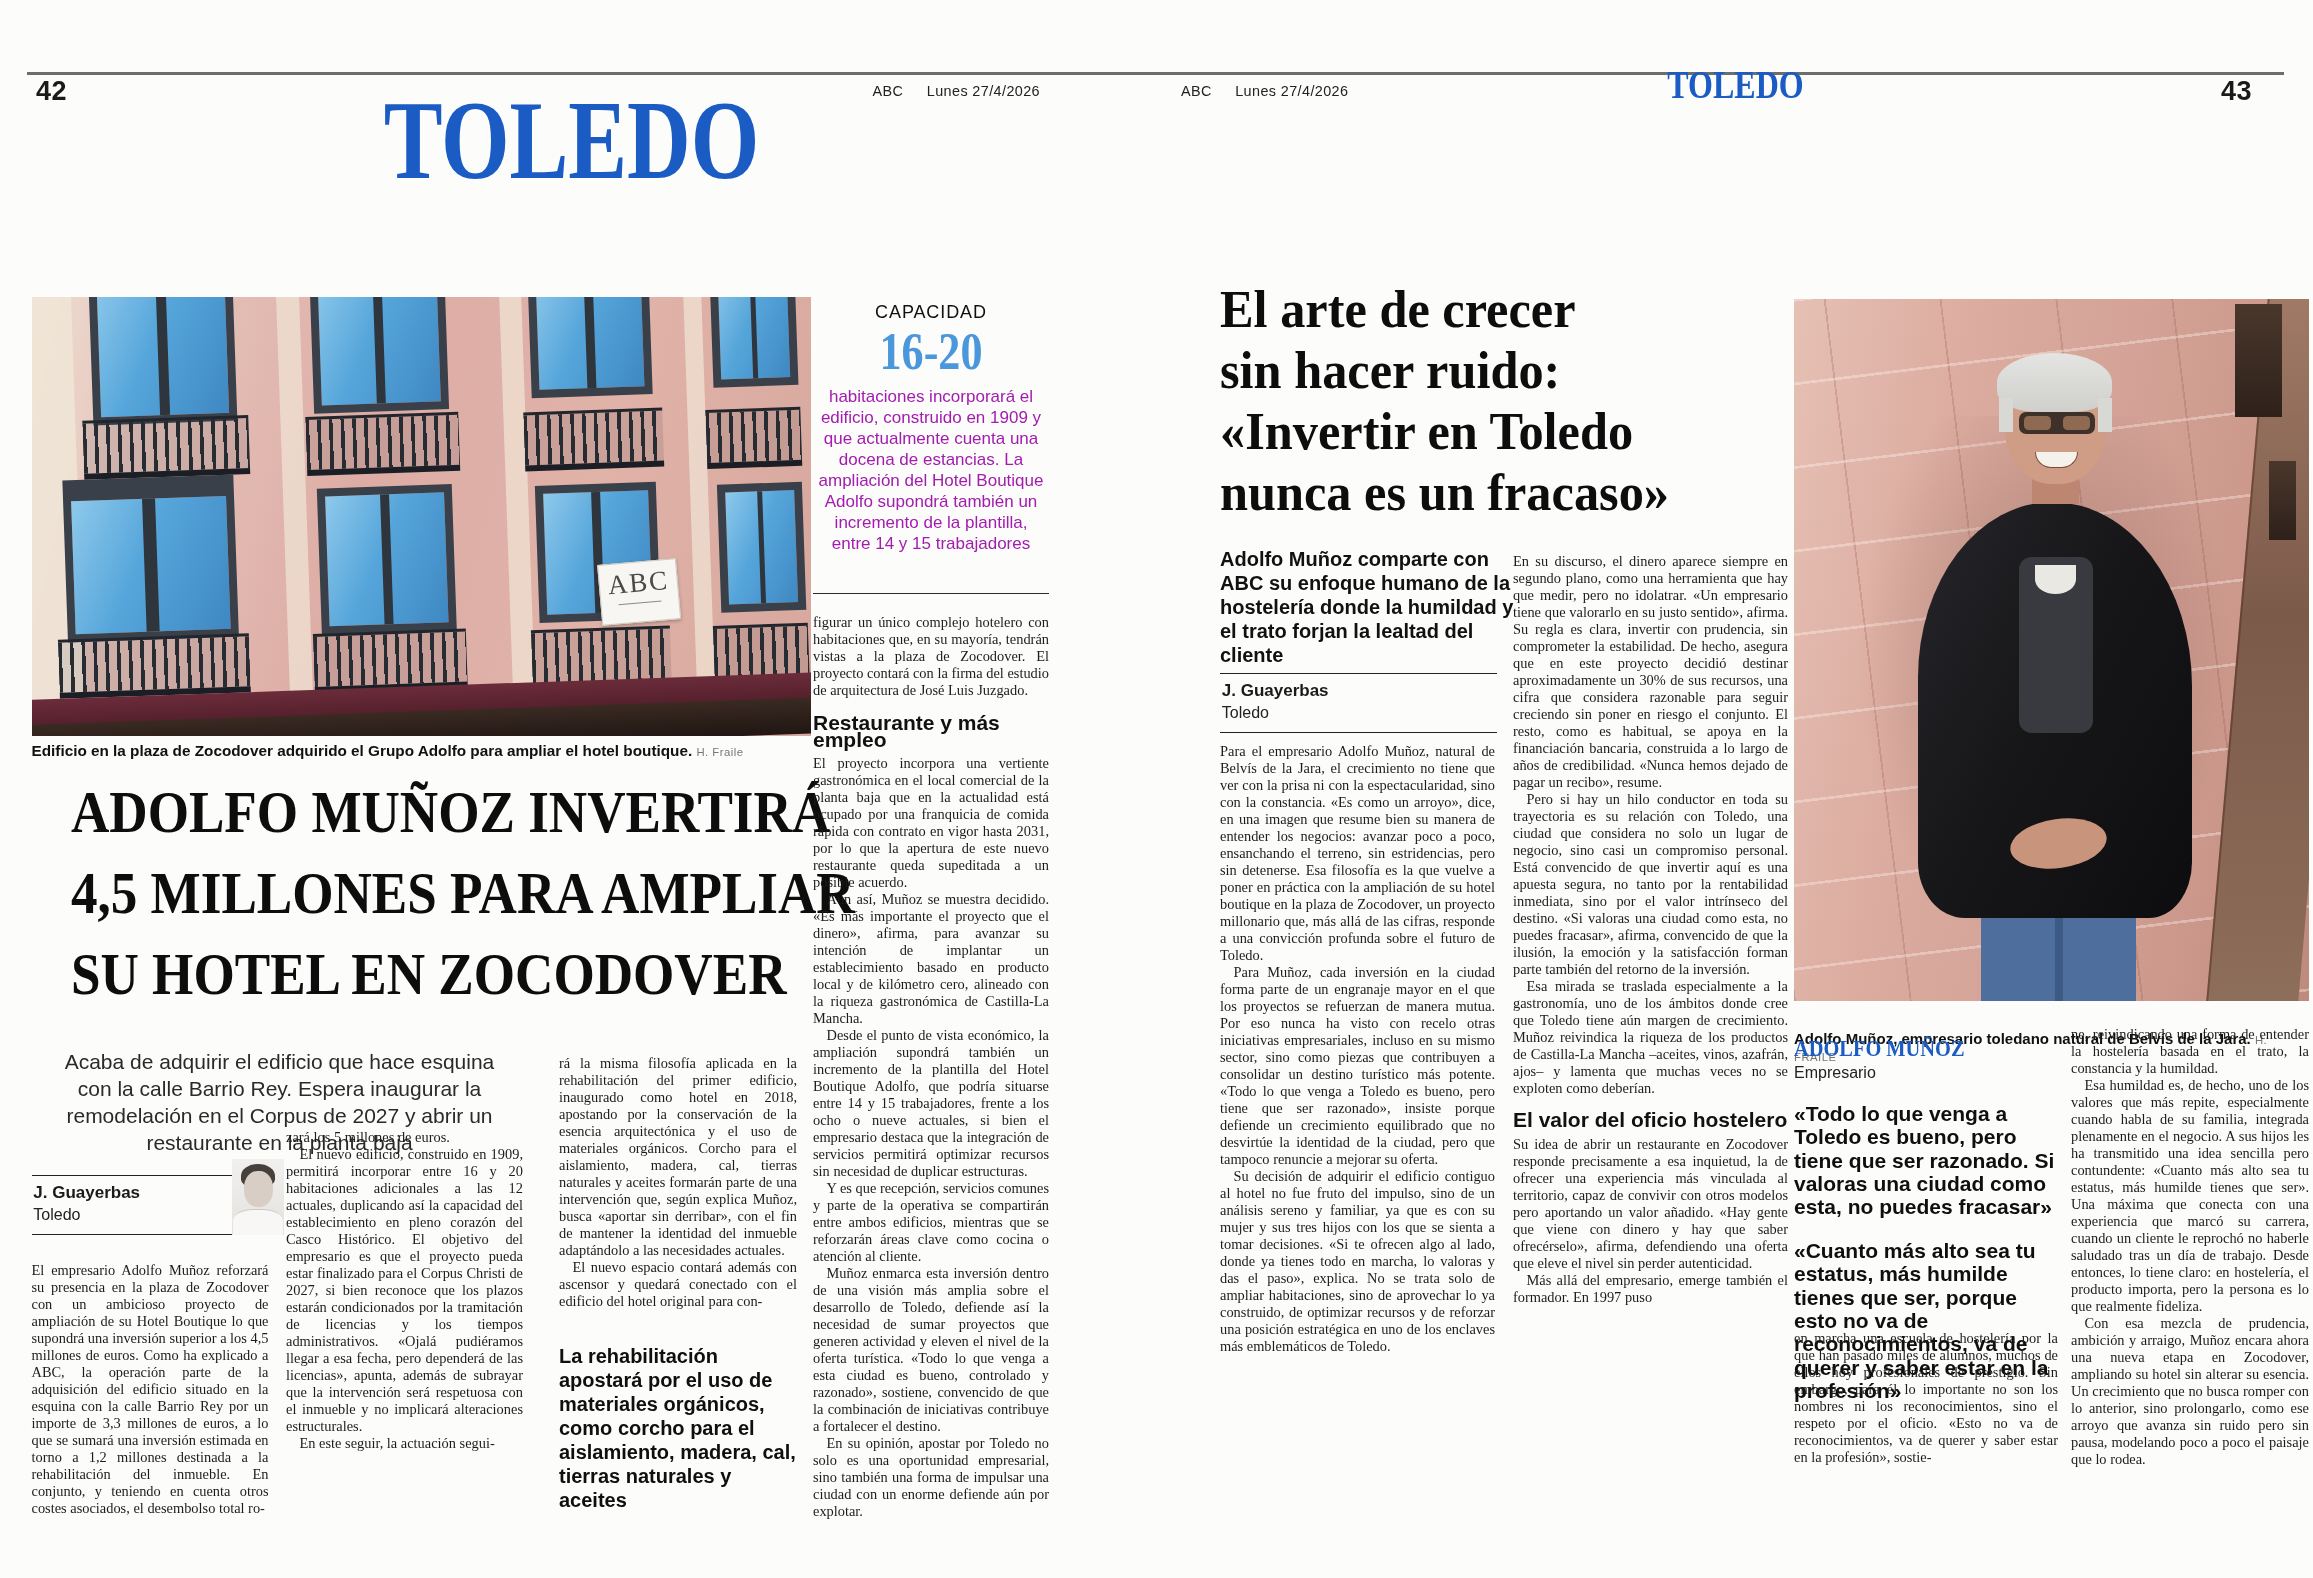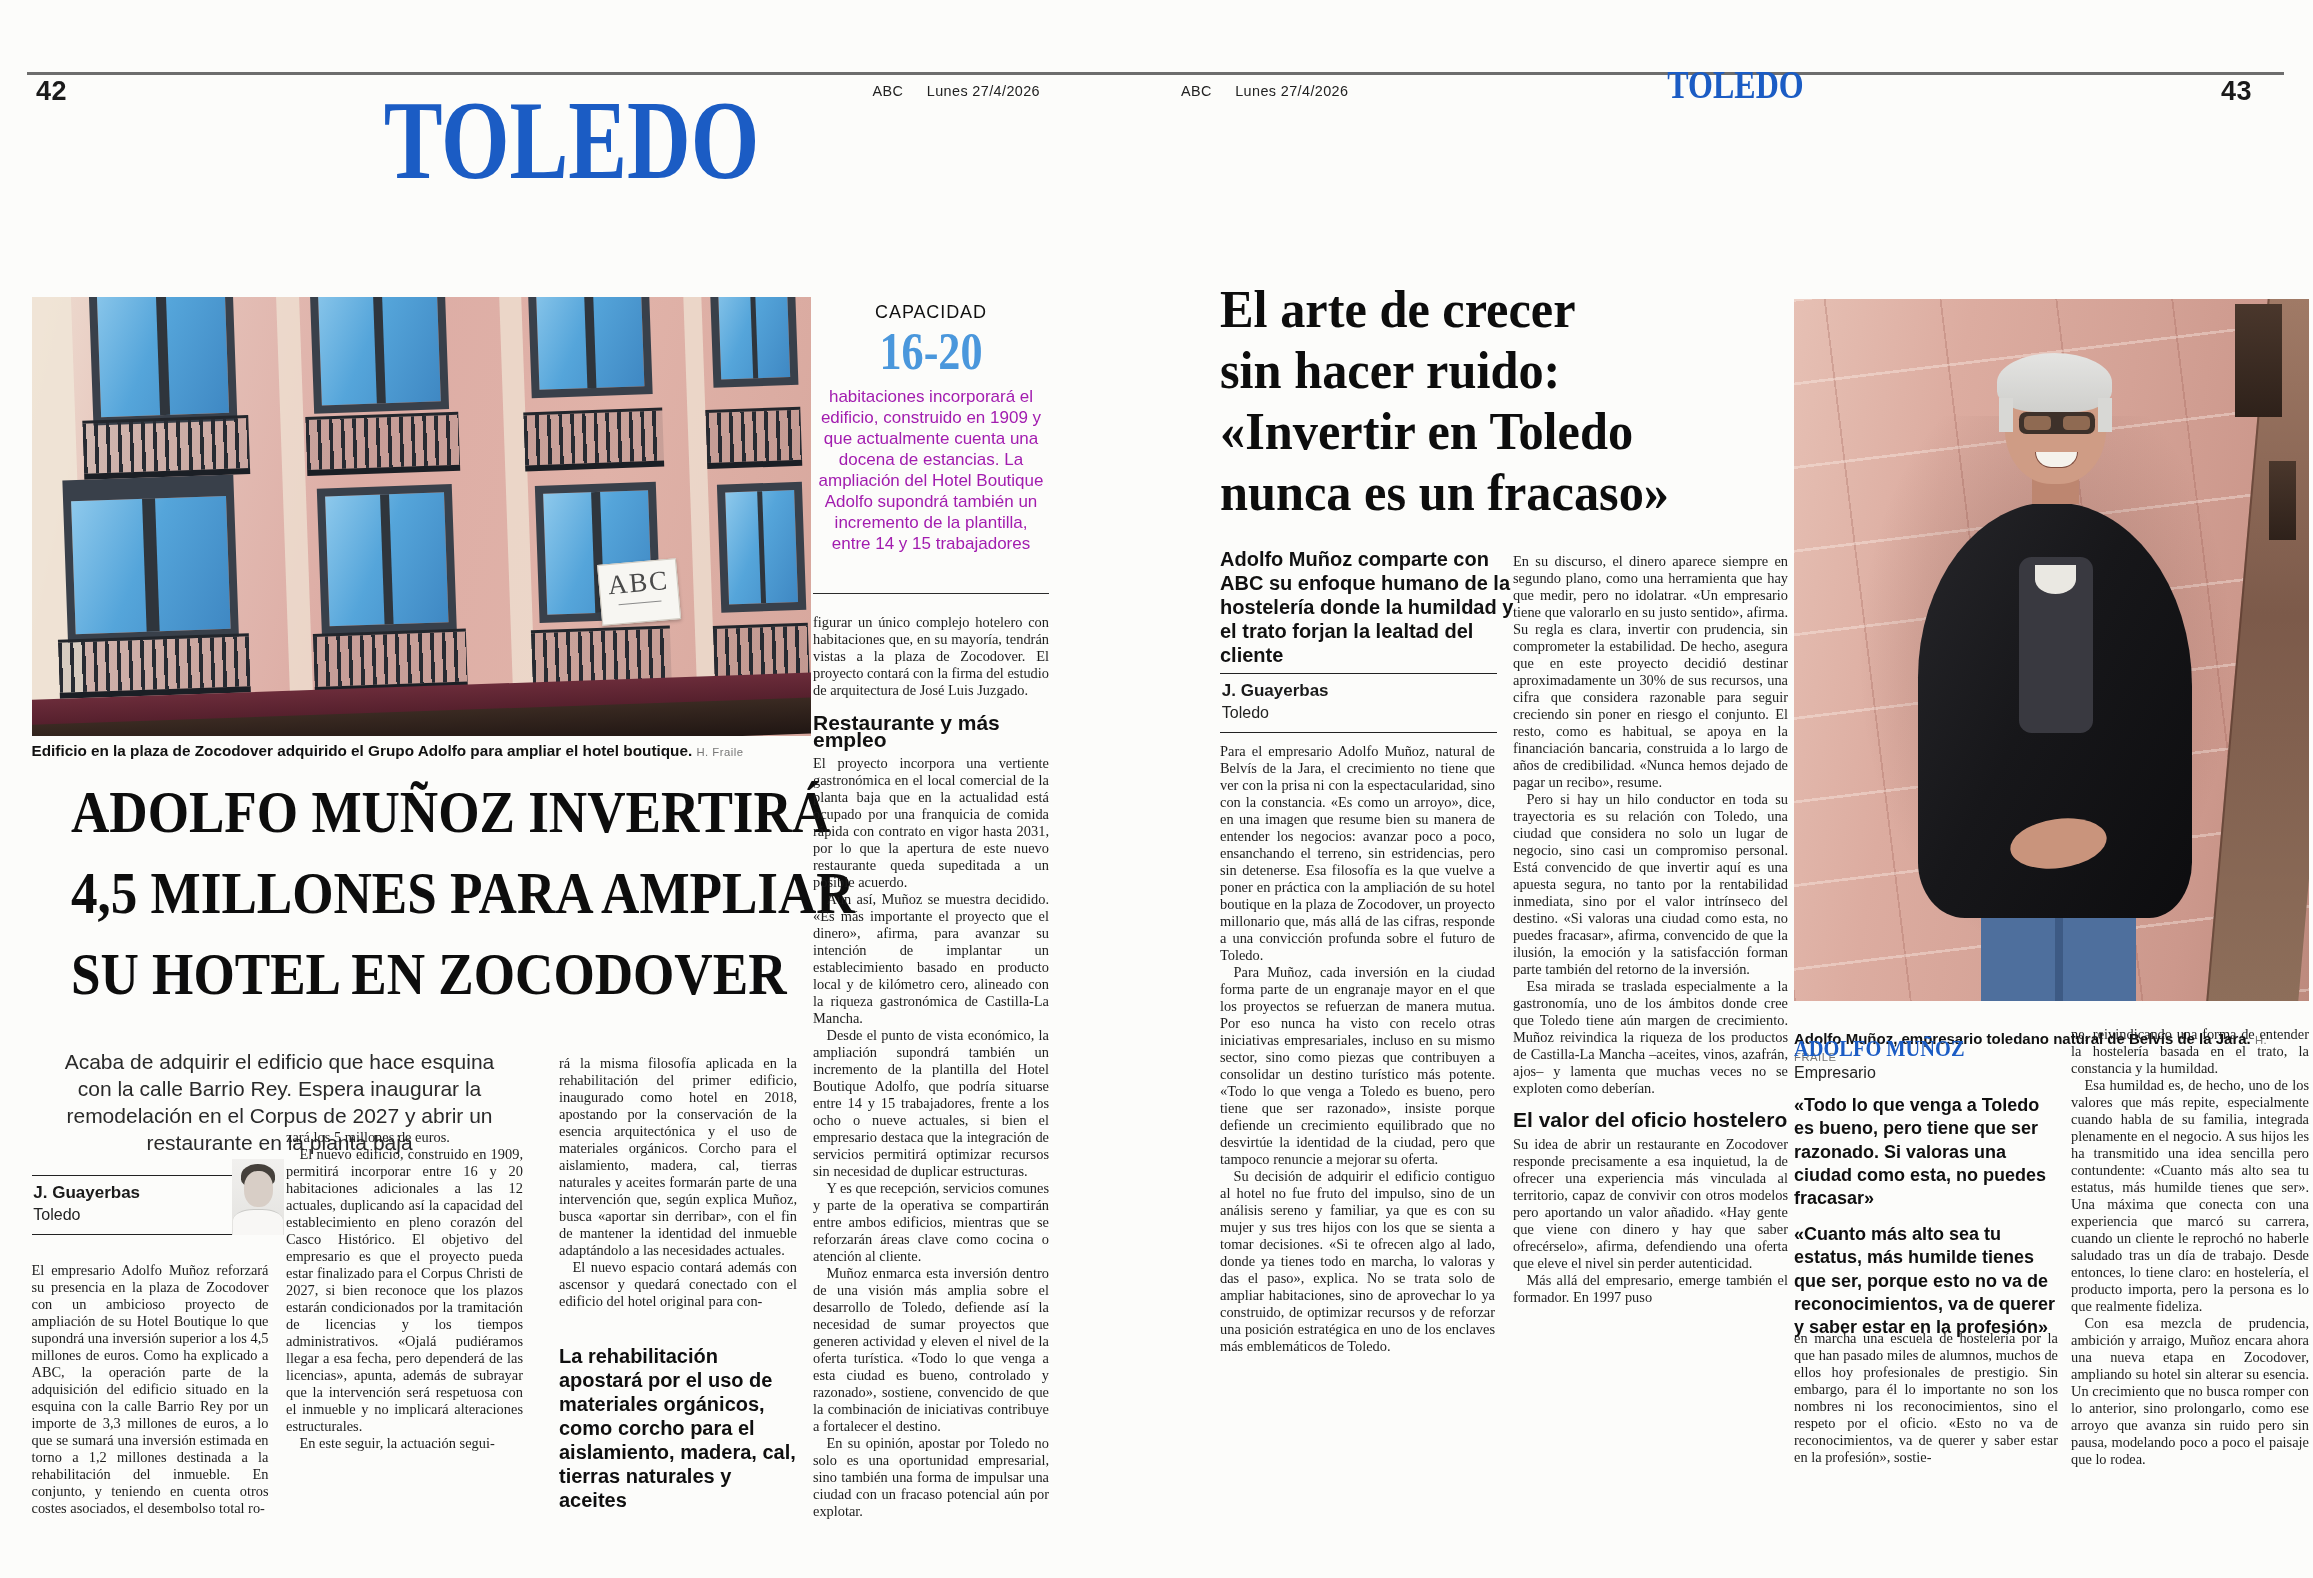--- a/index.html
+++ b/index.html
@@ -48,21 +48,21 @@
           font-family:"Liberation Sans",sans-serif;}
   .capbox .kick{font-size:18px;letter-spacing:0.9px;color:#111;}
   .capbox .fig{font-family:"Liberation Serif",serif;font-weight:bold;font-size:52px;line-height:58px;
                transform:scaleX(.85);transform-origin:50% 50%;margin:1.8px 0 5.4px;}
   .capbox .cbtext{font-size:17px;line-height:21px;color:#a21caf;}
 
   
   .profile-name{font-family:"Liberation Serif",serif;font-weight:bold;font-size:24px;
                 transform:scaleX(.85);transform-origin:0 50%;}
   .profile-role{font-size:16px;color:#222;margin-top:1.8px;}
-  .quote{font-size:18px;line-height:23.4px;font-weight:bold;color:#0f0f0f;margin-top:12px;}
+  .quote{font-size:21px;line-height:23.4px;font-weight:bold;color:#0f0f0f;margin-top:20px;}
 
   
   .photo{overflow:hidden;}
   #photo-building{left:31.5px;top:297px;width:779px;height:439px;background:#dcb0a7;}
   .bwrap{position:absolute;left:-18px;top:-14.4px;width:819px;height:477px;transform:rotate(-2deg);
          background:linear-gradient(105deg,#f0e4d7 0%,#e6c5bc 16%,#ddadA5 42%,#e0b2a8 68%,#d6a69c 100%);}
   .quoin{position:absolute;background:rgba(240,228,214,.9);}
   .win{position:absolute;box-sizing:border-box;border:8px solid #39404a;
        background:linear-gradient(115deg,#8ec9ec 0%,#55a5da 45%,#3f88c3 100%);}
   .win:before{content:"";position:absolute;left:46%;top:0;width:8%;height:100%;background:#2f353c;}
@@ -212,21 +212,21 @@
     <div>
         <p>figurar un único complejo hotelero con habitaciones que, en su mayoría, tendrán vistas a la plaza de Zocodover. El proyecto contará con la firma del estudio de arquitectura de José Luis Juzgado.</p>
       </div>
     <div class="subhead">Restaurante y más empleo</div>
     <div>
         <p>El proyecto incorpora una vertiente gastronómica en el local comercial de la planta baja que en la actualidad está ocupado por una franquicia de comida rápida con contrato en vigor hasta 2031, por lo que la apertura de este nuevo restaurante queda supeditada a un posible acuerdo.</p>
         <p class="ind">Aun así, Muñoz se muestra decidido. «Es más importante el proyecto que el dinero», afirma, para avanzar su intención de implantar un establecimiento basado en producto local y de kilómetro cero, alineado con la riqueza gastronómica de Castilla-La Mancha.</p>
         <p class="ind">Desde el punto de vista económico, la ampliación supondrá también un incremento de la plantilla del Hotel Boutique Adolfo, que podría situarse entre 14 y 15 trabajadores, frente a los ocho o nueve actuales, si bien el empresario destaca que la integración de servicios permitirá optimizar recursos sin necesidad de duplicar estructuras.</p>
         <p class="ind">Y es que recepción, servicios comunes y parte de la operativa se compartirán entre ambos edificios, mientras que se reforzarán áreas clave como cocina o atención al cliente.</p>
         <p class="ind">Muñoz enmarca esta inversión dentro de una visión más amplia sobre el desarrollo de Toledo, defiende así la necesidad de sumar proyectos que generen actividad y eleven el nivel de la oferta turística. «Todo lo que venga a esta ciudad es bueno, controlado y razonado», sostiene, convencido de que la combinación de iniciativas contribuye a fortalecer el destino.</p>
-        <p class="ind">En su opinión, apostar por Toledo no solo es una oportunidad empresarial, sino también una forma de impulsar una ciudad con un fracaso potencial aún por explotar.</p>
+        <p class="ind">En su opinión, apostar por Toledo no solo es una oportunidad empresarial, sino también una forma de impulsar una ciudad con un enorme defiende aún por explotar.</p>
       </div>
   </div>
 
   <div class="abs hl-right">
     <div>El arte de crecer</div>
     <div>sin hacer ruido:</div>
     <div>«Invertir en Toledo</div>
     <div>nunca es un fracaso»</div>
   </div>
   <div class="abs sf-right">Adolfo Muñoz comparte con ABC su enfoque humano de la hostelería donde la humildad y el trato forjan la lealtad del cliente</div>

